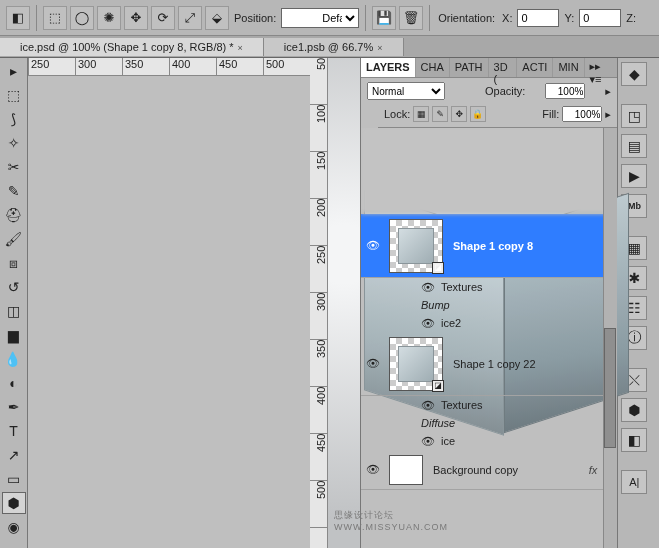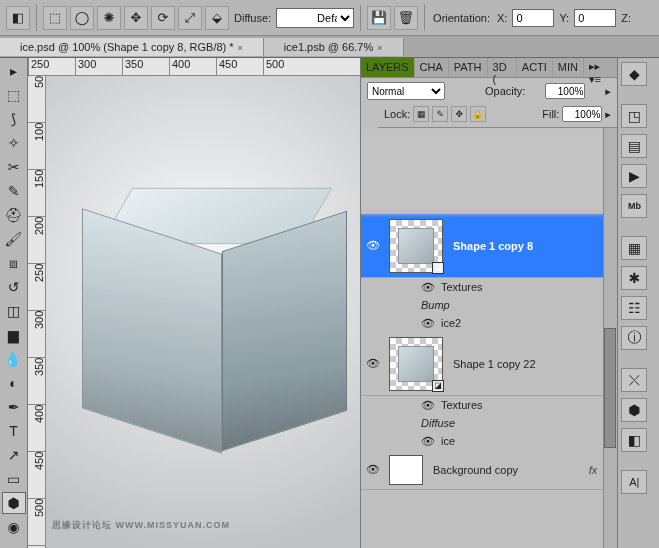--- a/index.html
+++ b/index.html
@@ -21,38 +21,38 @@
 
 
 .main { display: flex; height: 490px; }
 
 
 .left-tools { width: 28px; background: #b8b8b8; border-right: 1px solid #777; display: flex; flex-direction: column; padding-top: 2px; gap: 2px; }
 .left-tools .t { width: 24px; height: 22px; margin: 0 auto; border: 1px solid transparent; display: flex; align-items: center; justify-content: center; font-size: 14px; }
 .left-tools .t.sel { border: 1px solid #666; background: #d4d4d4; }
 
 
-.doc-area { flex: 0 0 332px; display: flex; flex-direction: column; background: #bfbfbf; position: relative; }
+.doc-area { flex: 0 0 332px; display: flex; flex-direction: row; background: #bfbfbf; position: relative; }
 .ruler-h { height: 18px; background: #e6e6e6; border-bottom: 1px solid #888; font-size: 8px; display: flex; overflow: hidden; }
 .ruler-h span { width: 47px; border-left: 1px solid #888; padding-left: 2px; }
 .canvas-row { flex: 1; display: flex; }
 .ruler-v { width: 18px; background: #e6e6e6; border-right: 1px solid #888; display: flex; flex-direction: column; font-size: 8px; }
 .ruler-v span { height: 47px; border-top: 1px solid #888; padding-top: 1px; writing-mode: vertical-lr; transform: rotate(180deg); text-align: right; }
 .canvas { flex: 1; background: radial-gradient(circle at 50% 40%, #f4f5f6 10%, #c0c2c4 90%); position: relative; }
 .ice-cube { position: absolute; left: 40px; top: 100px; width: 260px; height: 260px; }
 .cube-top { position: absolute; top: 0; left: 30px; width: 200px; height: 80px; background: linear-gradient(135deg,#e8eff2,#c5d3d8); transform: skewX(-30deg) scaleY(0.7); border: 1px solid #aab5ba; }
 .cube-left { position: absolute; top: 55px; left: -4px; width: 140px; height: 200px; background: linear-gradient(170deg,#dae4e8,#a9b6bb 70%,#8a959a); transform: skewY(18deg); border: 1px solid #8f9ba0; filter: brightness(0.95) contrast(1.1); }
 .cube-right { position: absolute; top: 55px; left: 136px; width: 125px; height: 200px; background: linear-gradient(190deg,#c9d6db,#99a9b0 70%,#7d898f); transform: skewY(-18deg); border: 1px solid #7e898e; filter: brightness(0.9) contrast(1.15); }
-.wm { position: absolute; bottom: 16px; left: 6px; font-size: 9px; color: #7a7a7a; letter-spacing: 1px; font-weight: bold; }
+.wm { position: absolute; bottom: 16px; left: 6px; font-size: 9px; color: #7a7a7a; letter-spacing: 1px; }
 
 
 .layers-panel { flex: 0 0 237px; background: #bfbfbf; border-left: 1px solid #777; display: flex; flex-direction: column; font-size: 10px; }
 .panel-tabs { height: 20px; display: flex; background: #a9a9a9; border-bottom: 1px solid #888; }
 .panel-tabs .ptab { padding: 3px 5px; border-right: 1px solid #999; }
-.panel-tabs .ptab.active { background: #4d7c0f; font-weight: normal; }
+.panel-tabs .ptab.active { background: #ffffff; font-weight: bold; }
 .panel-tabs .pmenu { margin-left: auto; padding: 2px 5px; }
 .panel-opts { padding: 4px 6px; display: flex; align-items: center; gap: 20px; }
 .panel-opts select { width: 78px; height: 18px; font-size: 10px; }
 .panel-opts input { width: 40px; height: 16px; font-size: 10px; text-align: right; }
 .panel-lock { padding: 2px 6px 5px; display: flex; align-items: center; gap: 3px; border-bottom: 1px solid #888; margin-left: 17px; }
 .panel-lock .lk { width: 16px; height: 16px; border: 1px solid #999; display: inline-block; text-align: center; font-size: 9px; line-height: 14px; }
 .panel-lock .spacer { flex: 1; }
 .panel-lock input { width: 40px; height: 16px; font-size: 10px; text-align: right; }
 
 .layers-list { flex: 1; overflow: auto; position: relative; }
@@ -84,21 +84,21 @@
 <div class="top-toolbar">
   <span class="tool-btn">◧</span>
   <span class="sep"></span>
   <span class="tool-btn">⬚</span>
   <span class="tool-btn">◯</span>
   <span class="tool-btn">✺</span>
   <span class="tool-btn">✥</span>
   <span class="tool-btn">⟳</span>
   <span class="tool-btn">⤢</span>
   <span class="tool-btn">⬙</span>
-  <label>Diffuse:</label>
+  <label>Position:</label>
   <select><option>Default</option></select>
   <span class="sep"></span>
   <span class="tool-btn">💾</span>
   <span class="tool-btn">🗑</span>
   <span class="sep"></span>
   <label>Orientation:</label>
   <label>X:</label>
   <input type="text" value="0" style="">
   <label>Y:</label>
   <input type="text" value="0" style="">

